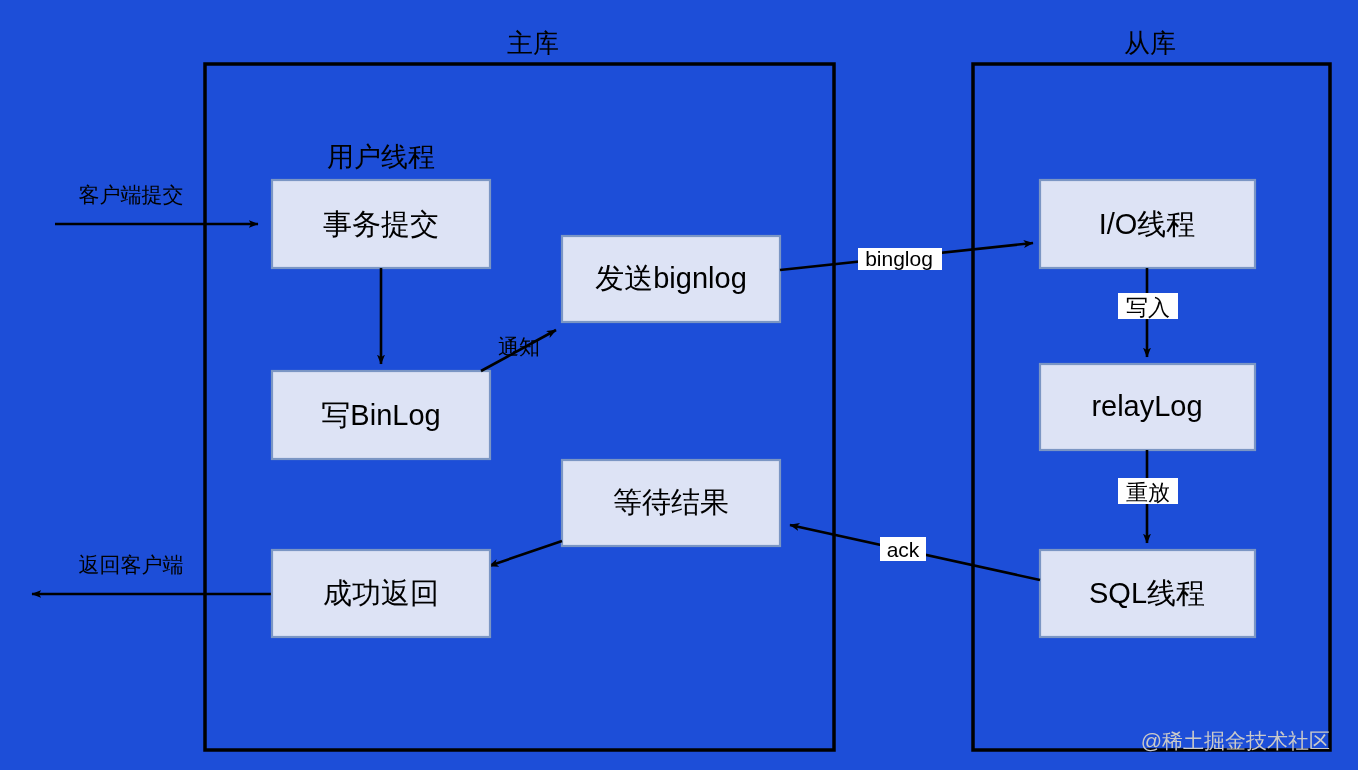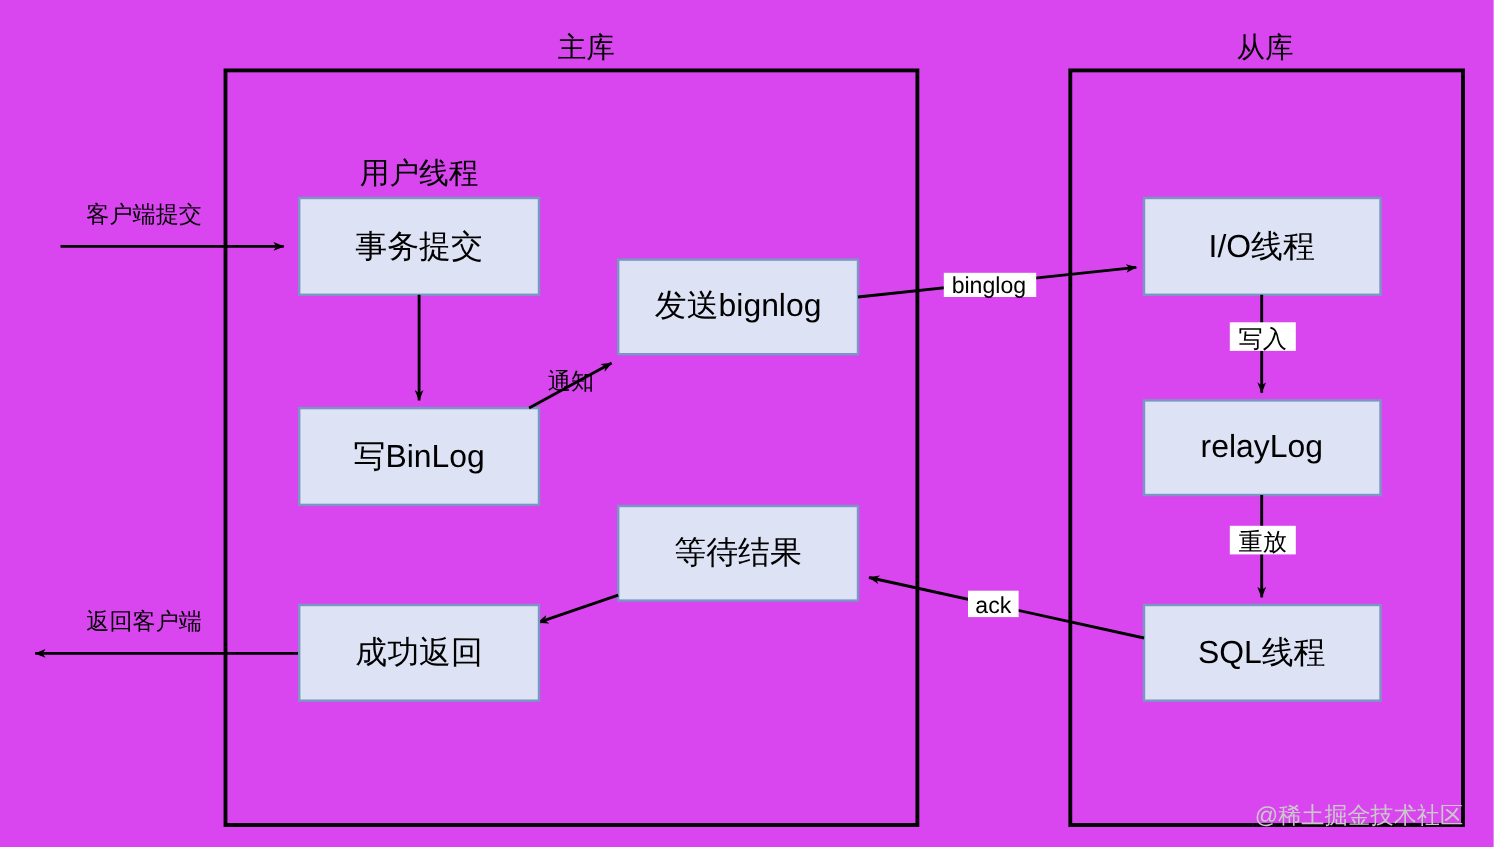--- a/index.html
+++ b/index.html
@@ -7,21 +7,21 @@
     padding: 0;
     background: #ffffff;
   }
   body {
     font-family: "Liberation Sans", "DejaVu Sans", sans-serif;
   }
   #stage {
     position: relative;
     width: 1358px;
     height: 770px;
-    background: #d946ef;
+    background: #1d4ed8;
     overflow: hidden;
   }
   svg.diagram {
     position: absolute;
     left: 0;
     top: 0;
     width: 1358px;
     height: 770px;
     display: block;
   }

